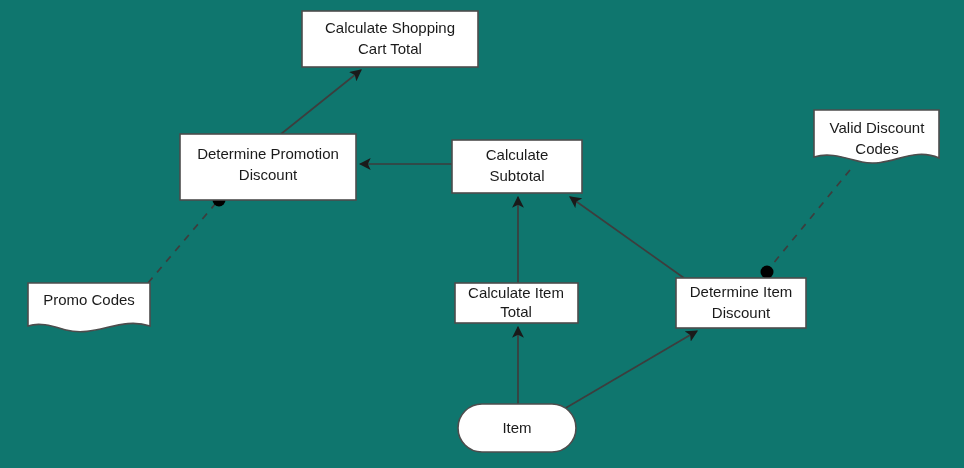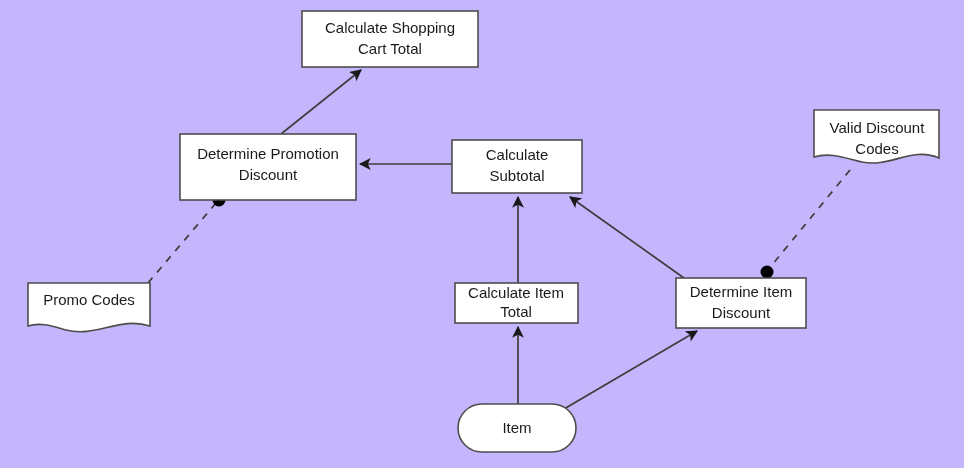--- a/index.html
+++ b/index.html
@@ -7,21 +7,21 @@
     padding: 0;
     background: #ffffff;
   }
   body {
     font-family: "Liberation Sans", sans-serif;
   }
   #canvas-wrap {
     position: relative;
     width: 964px;
     height: 468px;
-    background: #c4b5fd;
+    background: #0f766e;
     overflow: hidden;
   }
   svg#diagram {
     position: absolute;
     top: 0;
     left: 0;
     width: 964px;
     height: 468px;
     display: block;
   }

